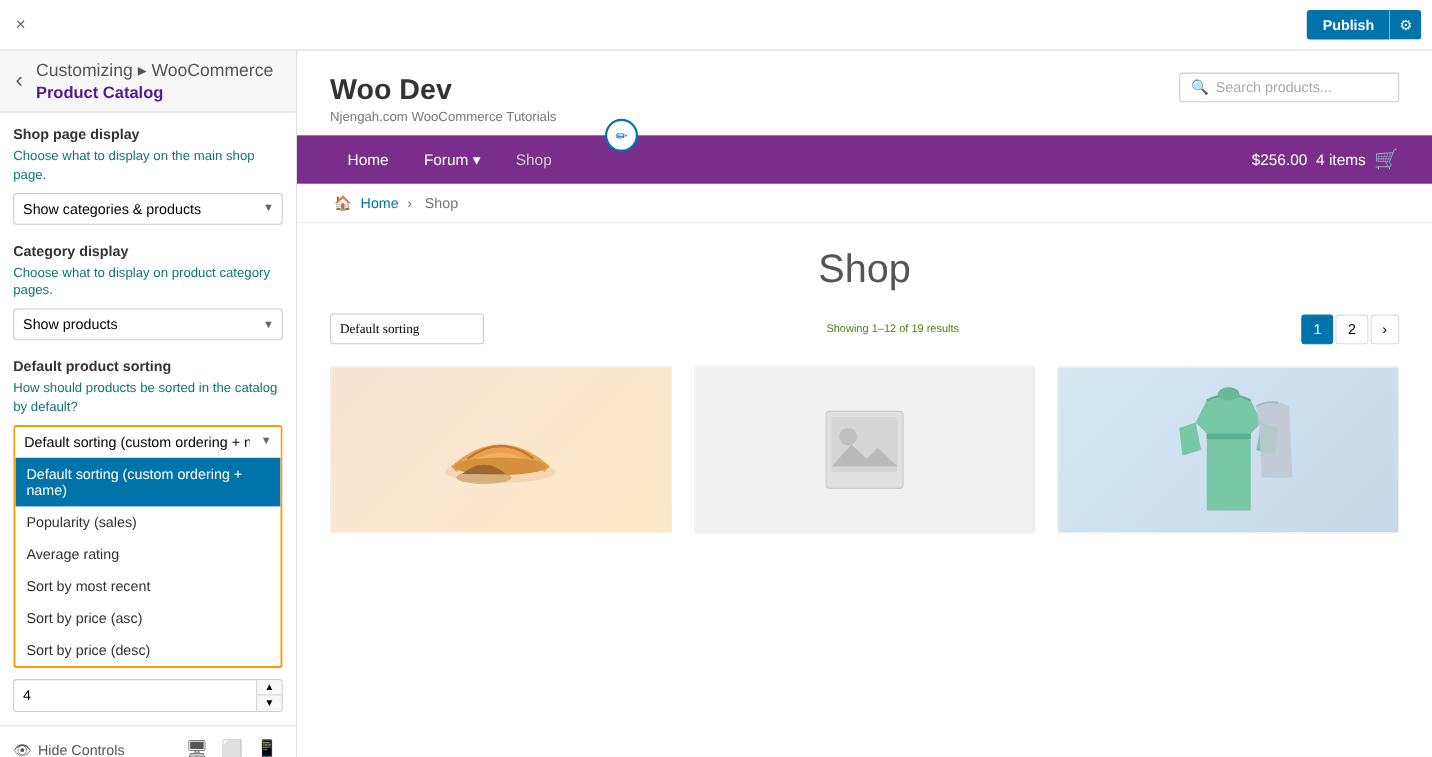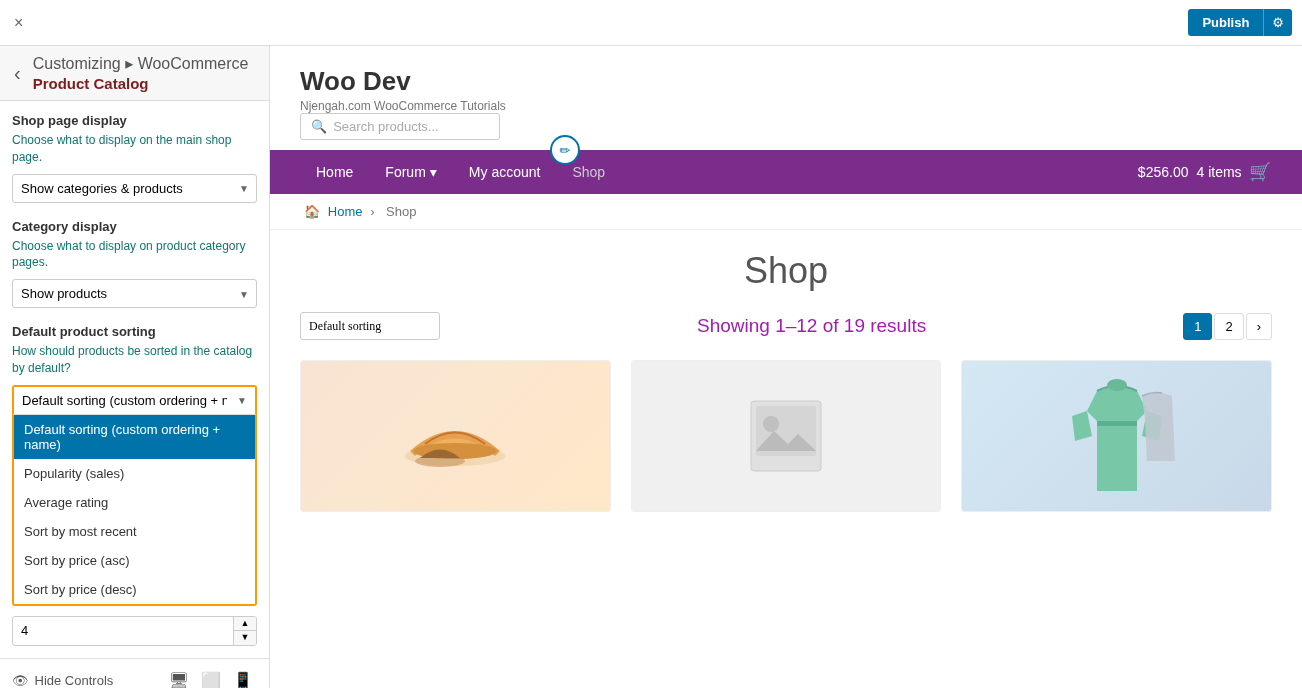--- a/index.html
+++ b/index.html
@@ -56,21 +56,21 @@
       border: none;
       cursor: pointer;
       font-size: 18px;
       color: #555;
       padding: 4px;
     }
     .breadcrumb-text { font-size: 16px; color: #555; }
     .sidebar-section-title {
       font-size: 15px;
       font-weight: 600;
-      color: #7f1d1d;
+      color: #4c1d95;
       padding: 6px 12px 12px 12px;
     }
     .sidebar-content { padding: 12px; flex: 1; }
     .section-label { font-size: 13px; font-weight: 600; color: #333; margin-bottom: 4px; }
     .section-desc { font-size: 12px; color: #0f766e; margin-bottom: 8px; line-height: 1.4; }
     .select-wrapper {
       position: relative;
       margin-bottom: 16px;
     }
     .select-wrapper select {
@@ -205,21 +205,20 @@
       flex-direction: column;
     }
 
     
     .site-header-top {
       padding: 20px 30px 10px 30px;
       display: flex;
       justify-content: space-between;
       align-items: flex-start;
       background: #fff;
-      flex-direction: column;
     }
     .site-title { font-size: 26px; font-weight: 700; color: #333; }
     .site-tagline { font-size: 12px; color: #777; margin-top: 2px; }
     .search-box {
       display: flex;
       align-items: center;
       border: 1px solid #ccc;
       border-radius: 3px;
       padding: 5px 10px;
       background: #fff;
@@ -293,21 +292,21 @@
       padding: 6px 24px 6px 8px;
       border: 1px solid #ccc;
       border-radius: 3px;
       font-size: 12px;
       background: #fff;
       appearance: none;
       cursor: pointer;
       min-width: 140px;
       font-family: Liberation Serif, serif;
     }
-    .results-text { font-size: 19px; color: #a21caf; }
+    .results-text { font-size: 10px; color: #4d7c0f; }
     .pagination { display: flex; align-items: center; gap: 2px; }
     .page-btn {
       padding: 5px 10px;
       border: 1px solid #ddd;
       background: #fff;
       cursor: pointer;
       font-size: 13px;
       border-radius: 3px;
     }
     .page-btn.active { background: #0073aa; color: #fff; border-color: #0073aa; }
@@ -454,21 +453,20 @@
         <span class="search-placeholder">Search products...</span>
       </div>
     </div>
 
     <div class="nav-relative">
       <div class="edit-pencil" style="left:280px;top:0px;transform:translateY(-50%);">✏</div>
       <div class="site-nav">
         <div class="nav-links">
           <a class="nav-link">Home</a>
           <a class="nav-link">Forum <span>▾</span></a>
-          <a class="nav-link">My account</a>
           <a class="nav-link active">Shop</a>
         </div>
         <div class="nav-cart">
           <span class="cart-amount">$256.00</span>
           <span>4 items</span>
           <span class="cart-icon">🛒</span>
         </div>
       </div>
     </div>
 

